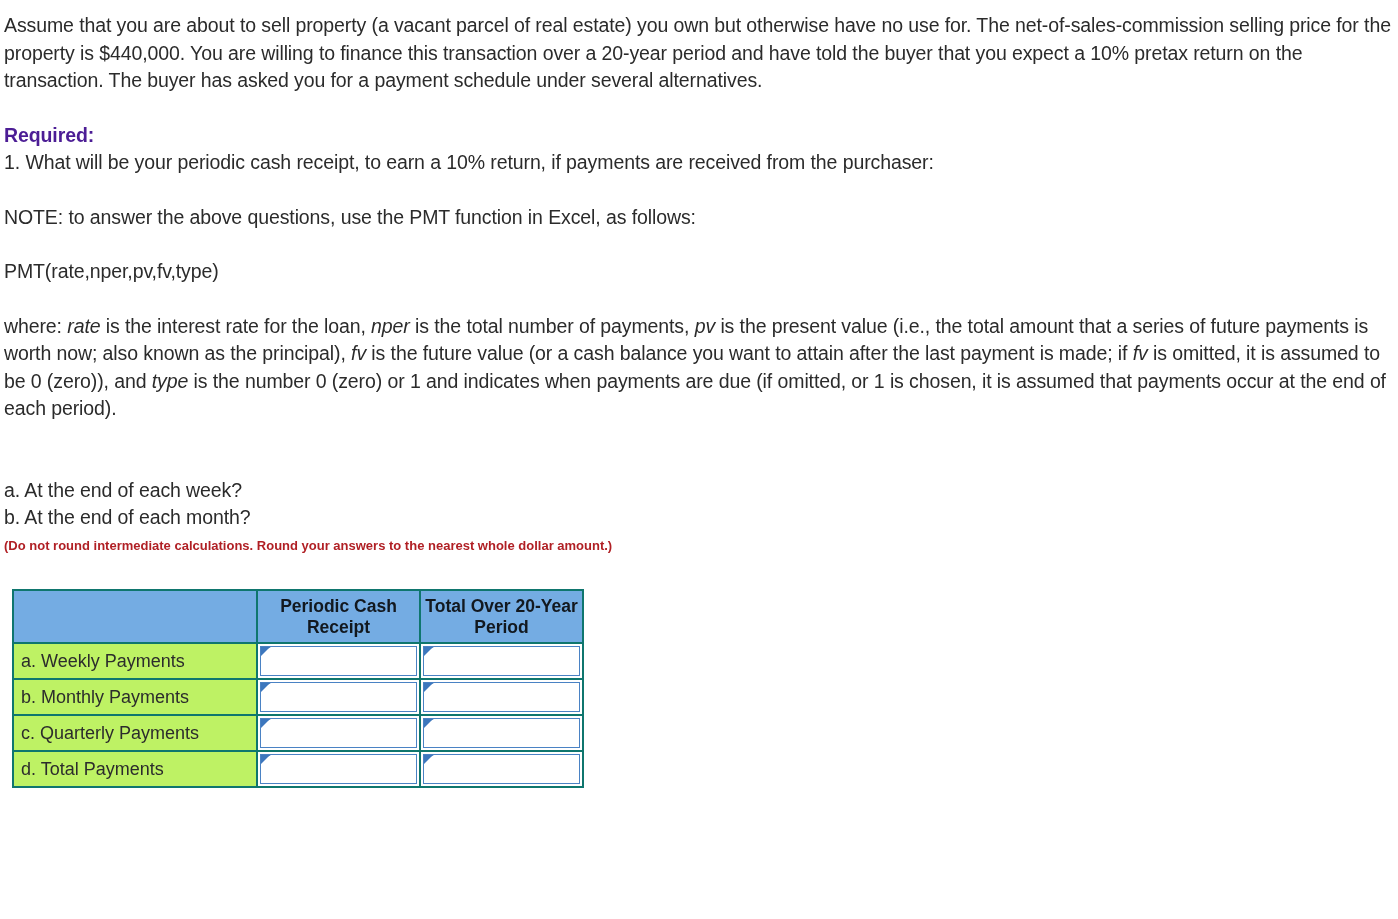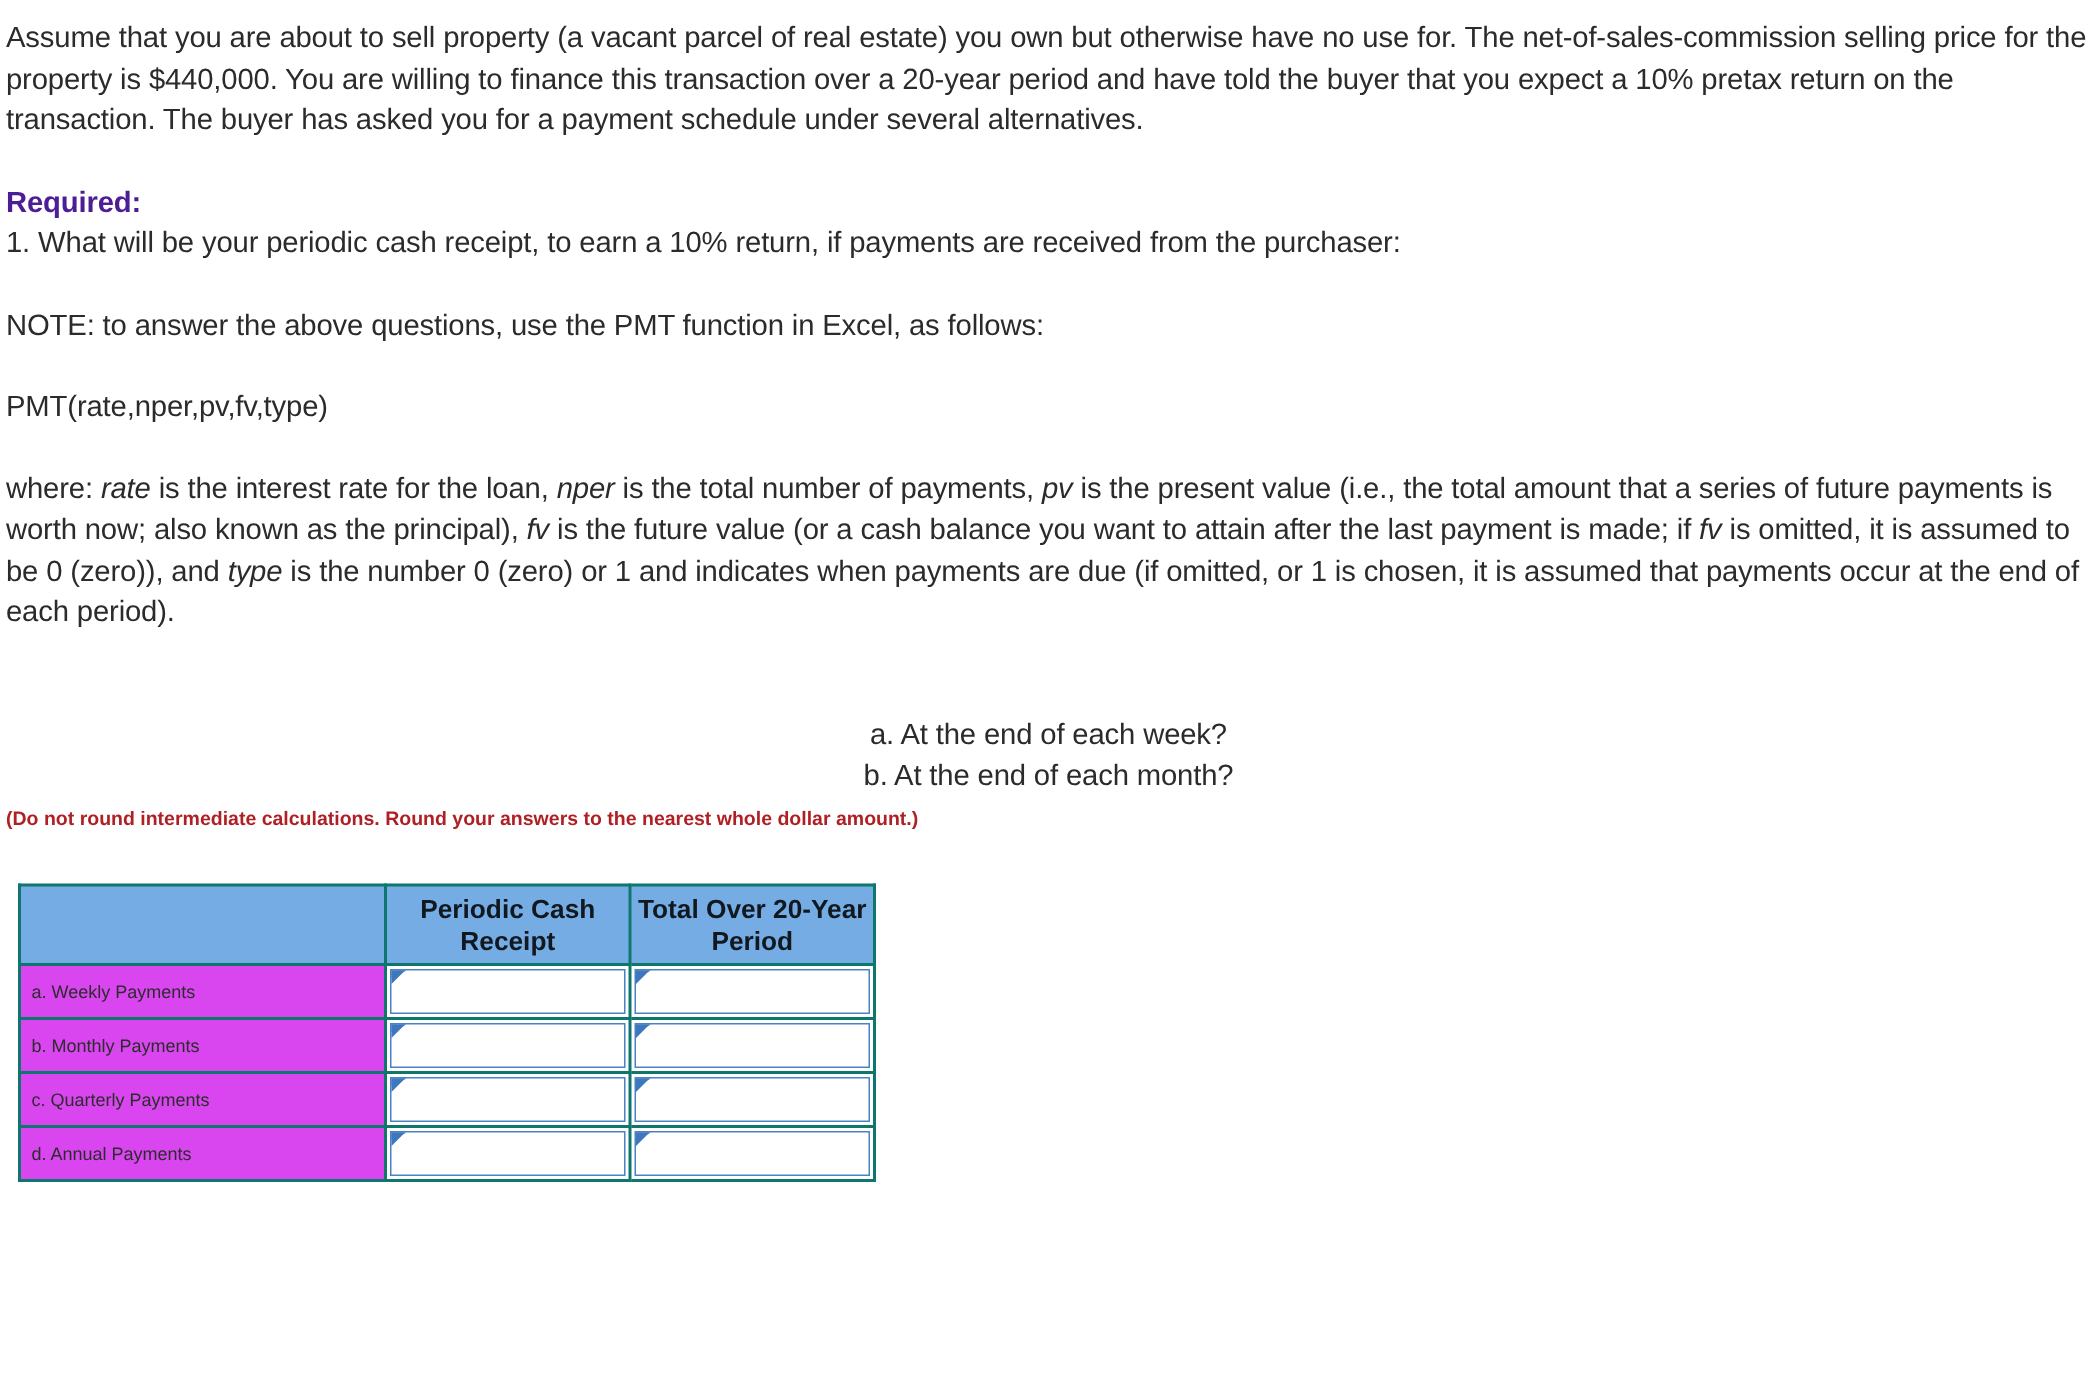--- a/index.html
+++ b/index.html
@@ -38,21 +38,21 @@
   .bold { font-weight: bold; color: #4c1d95; }
   .ital { font-style: italic; }
 
   .alert {
     font-weight: bold;
     color: #b01f24;
     font-size: 13px;
     line-height: 27.5px;
   }
 
-  .list-line { white-space: nowrap; text-align: center; }
+  .list-line { white-space: nowrap; }
 
   
   .tbl-wrap {
     margin-top: 30px;
     margin-left: 8px;
   }
   table.answer-grid {
     border-collapse: collapse;
     table-layout: fixed;
     width: 570px;
@@ -76,24 +76,24 @@
     line-height: 21px;
     text-align: center;
     height: 53px;
     padding: 2px 6px;
   }
   thead th.blank-head { background: #74ace3; }
 
   tbody td.row-label {
     height: 35px;
     font-family: "Liberation Sans", sans-serif;
-    font-size: 12px;
+    font-size: 18px;
     color: #2c2c2c;
     padding: 0 0 0 7px;
-    background: #d946ef;
+    background: #bef264;
     white-space: nowrap;
   }
 
   tbody td.cell-input {
     height: 35px;
     padding: 2px 2px;
     background: #ffffff;
   }
 
   .inputbox {
@@ -224,21 +224,21 @@
             </div>
           </td>
           <td class="cell-input">
             <div class="inputbox">
               <span class="corner-flag"></span>
               <input type="text" value="" style="">
             </div>
           </td>
         </tr>
         <tr>
-          <td class="row-label">d. Annual Payments</td>
+          <td class="row-label">d. Total Payments</td>
           <td class="cell-input">
             <div class="inputbox">
               <span class="corner-flag"></span>
               <input type="text" value="" style="">
             </div>
           </td>
           <td class="cell-input">
             <div class="inputbox">
               <span class="corner-flag"></span>
               <input type="text" value="" style="">

